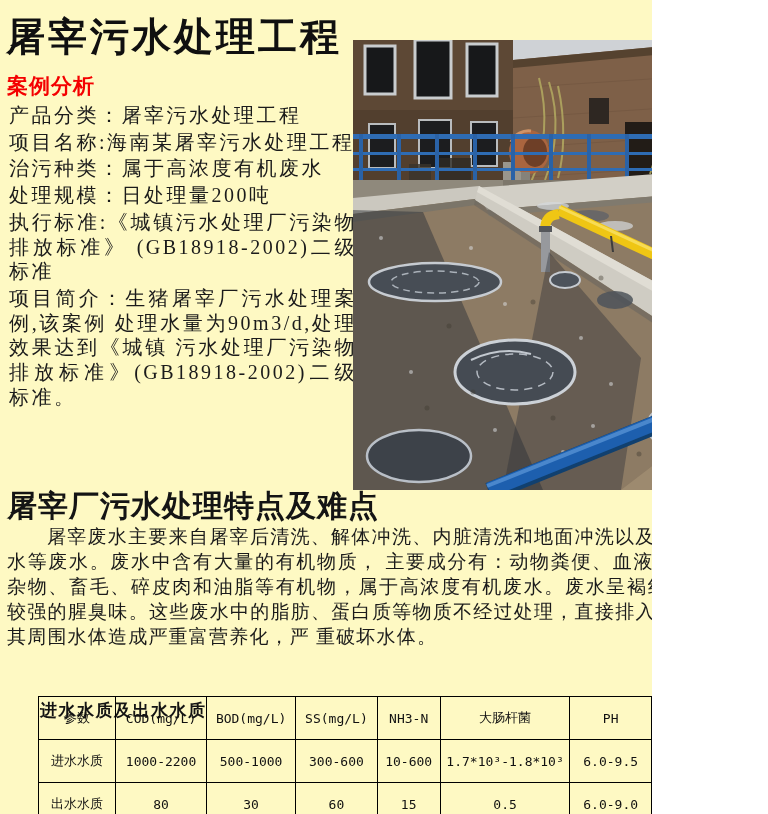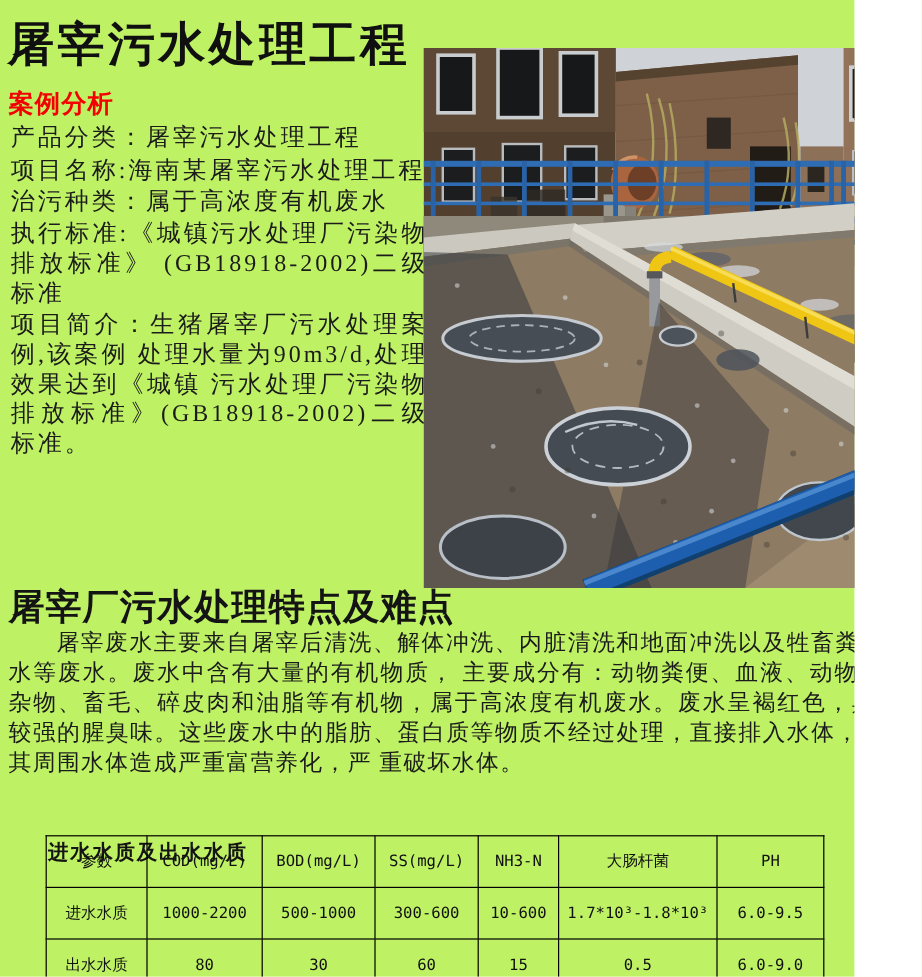--- a/index.html
+++ b/index.html
@@ -1,21 +1,21 @@
 <!DOCTYPE html>
 <html><head>
 <meta charset="utf-8">
 <style>
   * { margin: 0; padding: 0; box-sizing: border-box; }
   html, body { background: #ffffff; }
   .page {
     position: relative;
-    width: 712px;
+    width: 652px;
     height: 814px;
-    background: #bef264;
+    background: #fef9c3;
     overflow: hidden;
     font-family: "Liberation Serif", "DejaVu Serif", serif;
     color: #1b1b1b;
   }
   .page-title {
     position: absolute;
     left: 6px; top: 10px;
     font-size: 39px;
     font-weight: 700;
     letter-spacing: 3px;
@@ -103,20 +103,21 @@
 <div class="page">
 
   <h1 class="page-title">屠宰污水处理工程</h1>
 
   <div class="case-heading">案例分析</div>
 
   <div class="case-lines">
     <p>产品分类：屠宰污水处理工程</p>
     <p>项目名称:海南某屠宰污水处理工程</p>
     <p>治污种类：属于高浓度有机废水</p>
+    <p>处理规模：日处理量200吨</p>
     <p>执行标准:《城镇污水处理厂污染物排放标准》 (GB18918-2002)二级标准</p>
     <p>项目简介：生猪屠宰厂污水处理案例,该案例 处理水量为90m3/d,处理效果达到《城镇 污水处理厂污染物排放标准》(GB18918-2002)二级标准。</p>
   </div>
 
   <div class="photo-frame">
     <svg viewBox="0 0 404 450" preserveAspectRatio="none">
 
       <rect x="0" y="0" width="404" height="450" fill="#cfd2d6"></rect>
 
       <rect x="0" y="0" width="160" height="258" fill="#523f2e"></rect>

